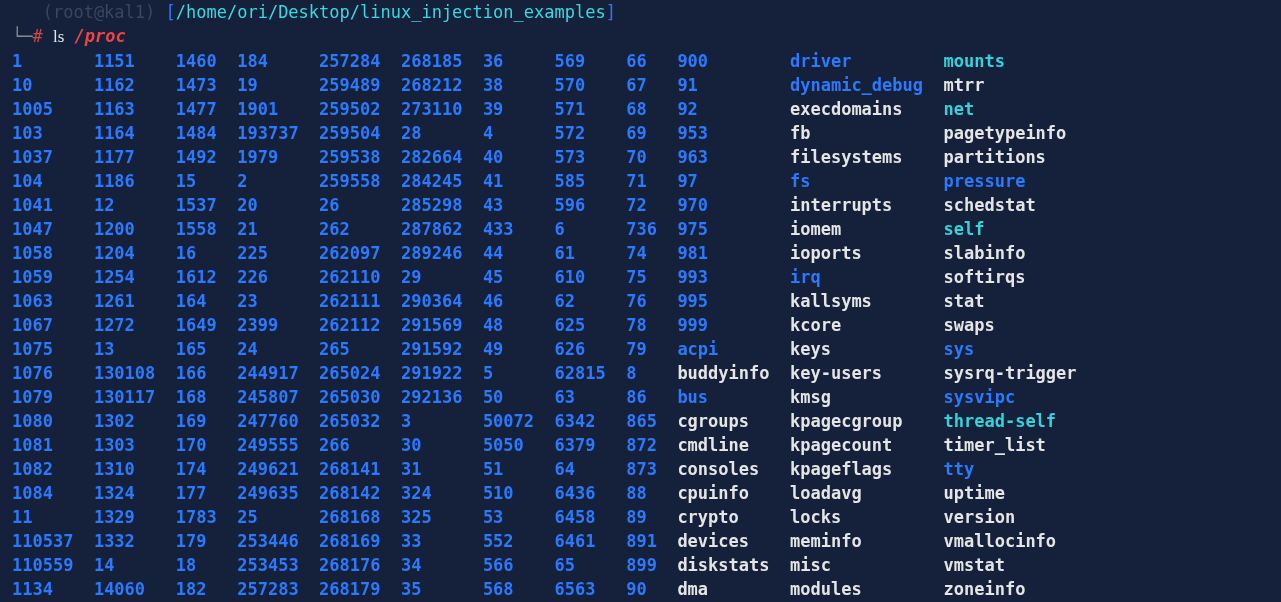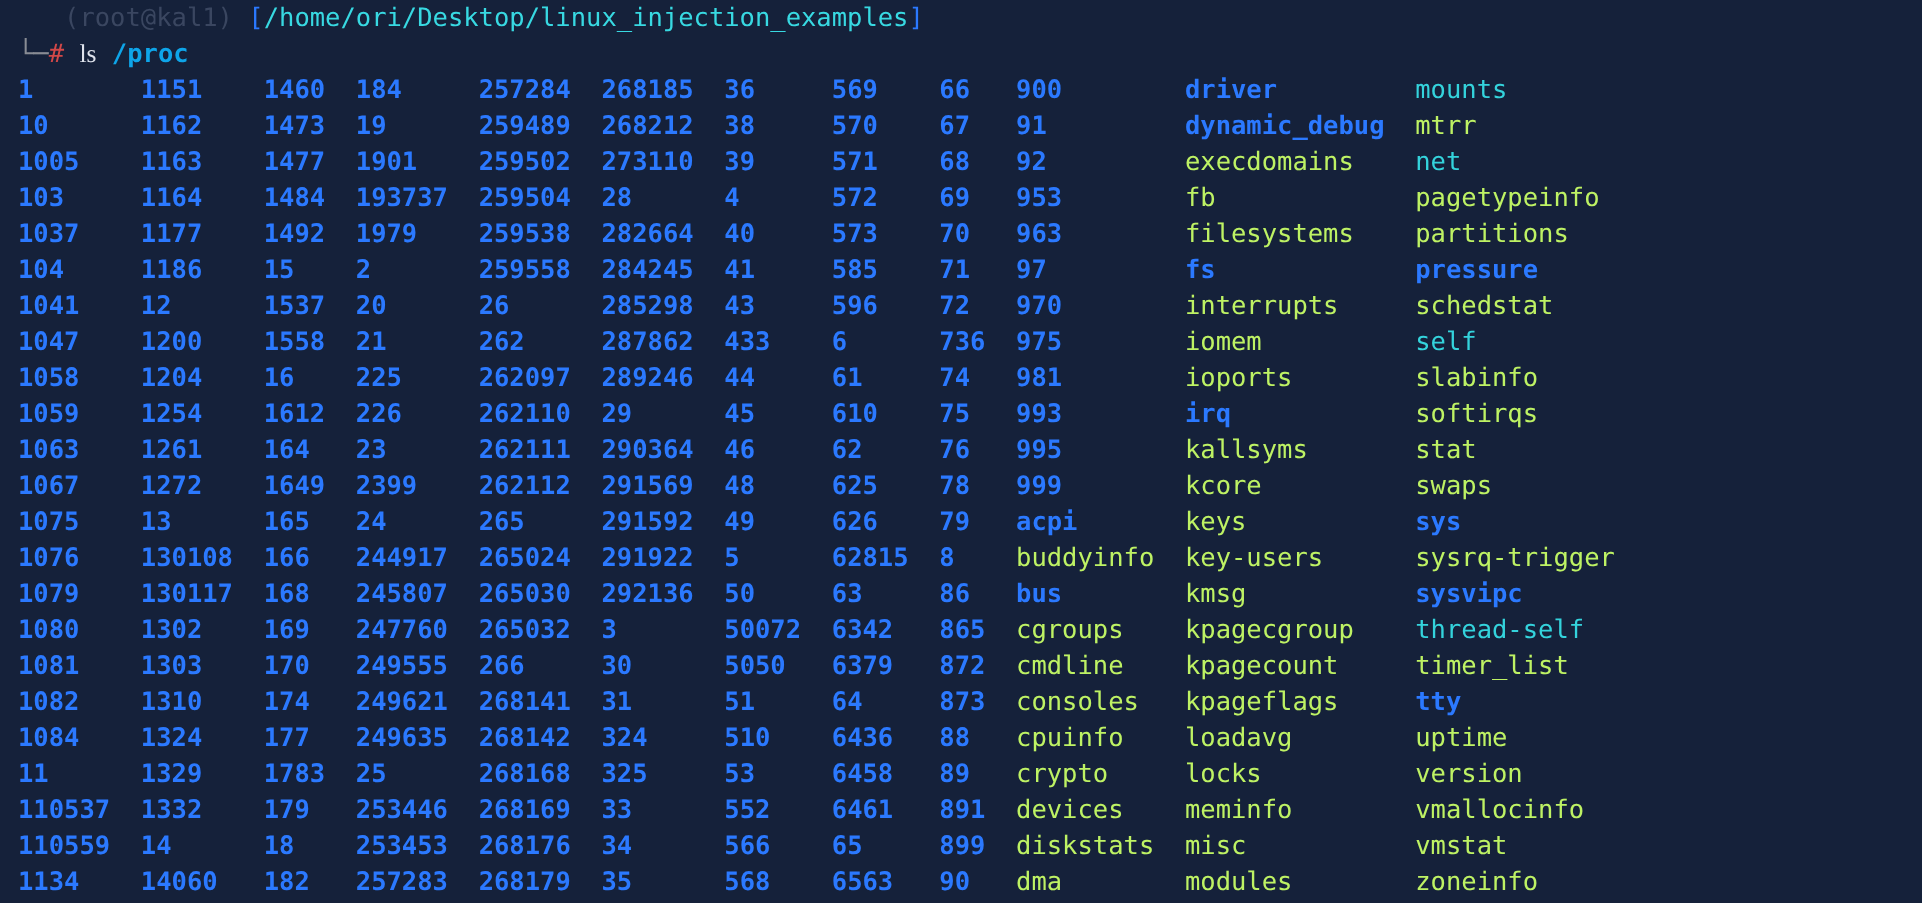--- a/index.html
+++ b/index.html
@@ -12,26 +12,26 @@
     line-height: 24px;
     width: 1281px;
     height: 602px;
     overflow: hidden;
   }
   #terminal {
     padding: 0 12px;
     white-space: pre;
   }
   .dir      { color: #2b79ff; font-weight: bold; }
-  .file     { color: #bef264; }
-  .link     { color: #34d3dc; font-weight: normal; }
+  .file     { color: #e5e5e5; font-weight: bold; }
+  .link     { color: #34d3dc; font-weight: bold; }
   .prompt-branch { color: #888c94; }
   .prompt-hash   { color: #d24848; }
   .prompt-path   { color: #38d9e2; }
   .cmd           { color: #dfe3ec; font-family: Liberation Serif, serif; }
-  .cmd-arg       { color: #0ea5e9; font-weight: bold; }
+  .cmd-arg       { color: #ef4444; font-weight: bold; font-style: italic; }
   .bracket-red   { color: #d24848; }
   .bracket-blue  { color: #2b79ff; }
 </style>
 </head>
 <body>
 
 <div id="terminal"><div><span class="bracket-red" style="color: rgb(58, 70, 96);">   (root@kal1) </span><span class="bracket-blue">[</span><span class="prompt-path">/home/ori/Desktop/linux_injection_examples</span><span class="bracket-blue">]</span></div><div><span class="prompt-branch">└─</span><span class="prompt-hash">#</span> <span class="cmd">ls</span> <span class="cmd-arg">/proc</span></div><div><span class="dir">1       </span><span class="dir">1151    </span><span class="dir">1460  </span><span class="dir">184     </span><span class="dir">257284  </span><span class="dir">268185  </span><span class="dir">36     </span><span class="dir">569    </span><span class="dir">66   </span><span class="dir">900        </span><span class="dir">driver         </span><span class="link">mounts</span></div><div><span class="dir">10      </span><span class="dir">1162    </span><span class="dir">1473  </span><span class="dir">19      </span><span class="dir">259489  </span><span class="dir">268212  </span><span class="dir">38     </span><span class="dir">570    </span><span class="dir">67   </span><span class="dir">91         </span><span class="dir">dynamic_debug  </span><span class="file">mtrr</span></div><div><span class="dir">1005    </span><span class="dir">1163    </span><span class="dir">1477  </span><span class="dir">1901    </span><span class="dir">259502  </span><span class="dir">273110  </span><span class="dir">39     </span><span class="dir">571    </span><span class="dir">68   </span><span class="dir">92         </span><span class="file">execdomains    </span><span class="link">net</span></div><div><span class="dir">103     </span><span class="dir">1164    </span><span class="dir">1484  </span><span class="dir">193737  </span><span class="dir">259504  </span><span class="dir">28      </span><span class="dir">4      </span><span class="dir">572    </span><span class="dir">69   </span><span class="dir">953        </span><span class="file">fb             </span><span class="file">pagetypeinfo</span></div><div><span class="dir">1037    </span><span class="dir">1177    </span><span class="dir">1492  </span><span class="dir">1979    </span><span class="dir">259538  </span><span class="dir">282664  </span><span class="dir">40     </span><span class="dir">573    </span><span class="dir">70   </span><span class="dir">963        </span><span class="file">filesystems    </span><span class="file">partitions</span></div><div><span class="dir">104     </span><span class="dir">1186    </span><span class="dir">15    </span><span class="dir">2       </span><span class="dir">259558  </span><span class="dir">284245  </span><span class="dir">41     </span><span class="dir">585    </span><span class="dir">71   </span><span class="dir">97         </span><span class="dir">fs             </span><span class="dir">pressure</span></div><div><span class="dir">1041    </span><span class="dir">12      </span><span class="dir">1537  </span><span class="dir">20      </span><span class="dir">26      </span><span class="dir">285298  </span><span class="dir">43     </span><span class="dir">596    </span><span class="dir">72   </span><span class="dir">970        </span><span class="file">interrupts     </span><span class="file">schedstat</span></div><div><span class="dir">1047    </span><span class="dir">1200    </span><span class="dir">1558  </span><span class="dir">21      </span><span class="dir">262     </span><span class="dir">287862  </span><span class="dir">433    </span><span class="dir">6      </span><span class="dir">736  </span><span class="dir">975        </span><span class="file">iomem          </span><span class="link">self</span></div><div><span class="dir">1058    </span><span class="dir">1204    </span><span class="dir">16    </span><span class="dir">225     </span><span class="dir">262097  </span><span class="dir">289246  </span><span class="dir">44     </span><span class="dir">61     </span><span class="dir">74   </span><span class="dir">981        </span><span class="file">ioports        </span><span class="file">slabinfo</span></div><div><span class="dir">1059    </span><span class="dir">1254    </span><span class="dir">1612  </span><span class="dir">226     </span><span class="dir">262110  </span><span class="dir">29      </span><span class="dir">45     </span><span class="dir">610    </span><span class="dir">75   </span><span class="dir">993        </span><span class="dir">irq            </span><span class="file">softirqs</span></div><div><span class="dir">1063    </span><span class="dir">1261    </span><span class="dir">164   </span><span class="dir">23      </span><span class="dir">262111  </span><span class="dir">290364  </span><span class="dir">46     </span><span class="dir">62     </span><span class="dir">76   </span><span class="dir">995        </span><span class="file">kallsyms       </span><span class="file">stat</span></div><div><span class="dir">1067    </span><span class="dir">1272    </span><span class="dir">1649  </span><span class="dir">2399    </span><span class="dir">262112  </span><span class="dir">291569  </span><span class="dir">48     </span><span class="dir">625    </span><span class="dir">78   </span><span class="dir">999        </span><span class="file">kcore          </span><span class="file">swaps</span></div><div><span class="dir">1075    </span><span class="dir">13      </span><span class="dir">165   </span><span class="dir">24      </span><span class="dir">265     </span><span class="dir">291592  </span><span class="dir">49     </span><span class="dir">626    </span><span class="dir">79   </span><span class="dir">acpi       </span><span class="file">keys           </span><span class="dir">sys</span></div><div><span class="dir">1076    </span><span class="dir">130108  </span><span class="dir">166   </span><span class="dir">244917  </span><span class="dir">265024  </span><span class="dir">291922  </span><span class="dir">5      </span><span class="dir">62815  </span><span class="dir">8    </span><span class="file">buddyinfo  </span><span class="file">key-users      </span><span class="file">sysrq-trigger</span></div><div><span class="dir">1079    </span><span class="dir">130117  </span><span class="dir">168   </span><span class="dir">245807  </span><span class="dir">265030  </span><span class="dir">292136  </span><span class="dir">50     </span><span class="dir">63     </span><span class="dir">86   </span><span class="dir">bus        </span><span class="file">kmsg           </span><span class="dir">sysvipc</span></div><div><span class="dir">1080    </span><span class="dir">1302    </span><span class="dir">169   </span><span class="dir">247760  </span><span class="dir">265032  </span><span class="dir">3       </span><span class="dir">50072  </span><span class="dir">6342   </span><span class="dir">865  </span><span class="file">cgroups    </span><span class="file">kpagecgroup    </span><span class="link">thread-self</span></div><div><span class="dir">1081    </span><span class="dir">1303    </span><span class="dir">170   </span><span class="dir">249555  </span><span class="dir">266     </span><span class="dir">30      </span><span class="dir">5050   </span><span class="dir">6379   </span><span class="dir">872  </span><span class="file">cmdline    </span><span class="file">kpagecount     </span><span class="file">timer_list</span></div><div><span class="dir">1082    </span><span class="dir">1310    </span><span class="dir">174   </span><span class="dir">249621  </span><span class="dir">268141  </span><span class="dir">31      </span><span class="dir">51     </span><span class="dir">64     </span><span class="dir">873  </span><span class="file">consoles   </span><span class="file">kpageflags     </span><span class="dir">tty</span></div><div><span class="dir">1084    </span><span class="dir">1324    </span><span class="dir">177   </span><span class="dir">249635  </span><span class="dir">268142  </span><span class="dir">324     </span><span class="dir">510    </span><span class="dir">6436   </span><span class="dir">88   </span><span class="file">cpuinfo    </span><span class="file">loadavg        </span><span class="file">uptime</span></div><div><span class="dir">11      </span><span class="dir">1329    </span><span class="dir">1783  </span><span class="dir">25      </span><span class="dir">268168  </span><span class="dir">325     </span><span class="dir">53     </span><span class="dir">6458   </span><span class="dir">89   </span><span class="file">crypto     </span><span class="file">locks          </span><span class="file">version</span></div><div><span class="dir">110537  </span><span class="dir">1332    </span><span class="dir">179   </span><span class="dir">253446  </span><span class="dir">268169  </span><span class="dir">33      </span><span class="dir">552    </span><span class="dir">6461   </span><span class="dir">891  </span><span class="file">devices    </span><span class="file">meminfo        </span><span class="file">vmallocinfo</span></div><div><span class="dir">110559  </span><span class="dir">14      </span><span class="dir">18    </span><span class="dir">253453  </span><span class="dir">268176  </span><span class="dir">34      </span><span class="dir">566    </span><span class="dir">65     </span><span class="dir">899  </span><span class="file">diskstats  </span><span class="file">misc           </span><span class="file">vmstat</span></div><div><span class="dir">1134    </span><span class="dir">14060   </span><span class="dir">182   </span><span class="dir">257283  </span><span class="dir">268179  </span><span class="dir">35      </span><span class="dir">568    </span><span class="dir">6563   </span><span class="dir">90   </span><span class="file">dma        </span><span class="file">modules        </span><span class="file">zoneinfo</span></div></div>
 
 </body></html>

